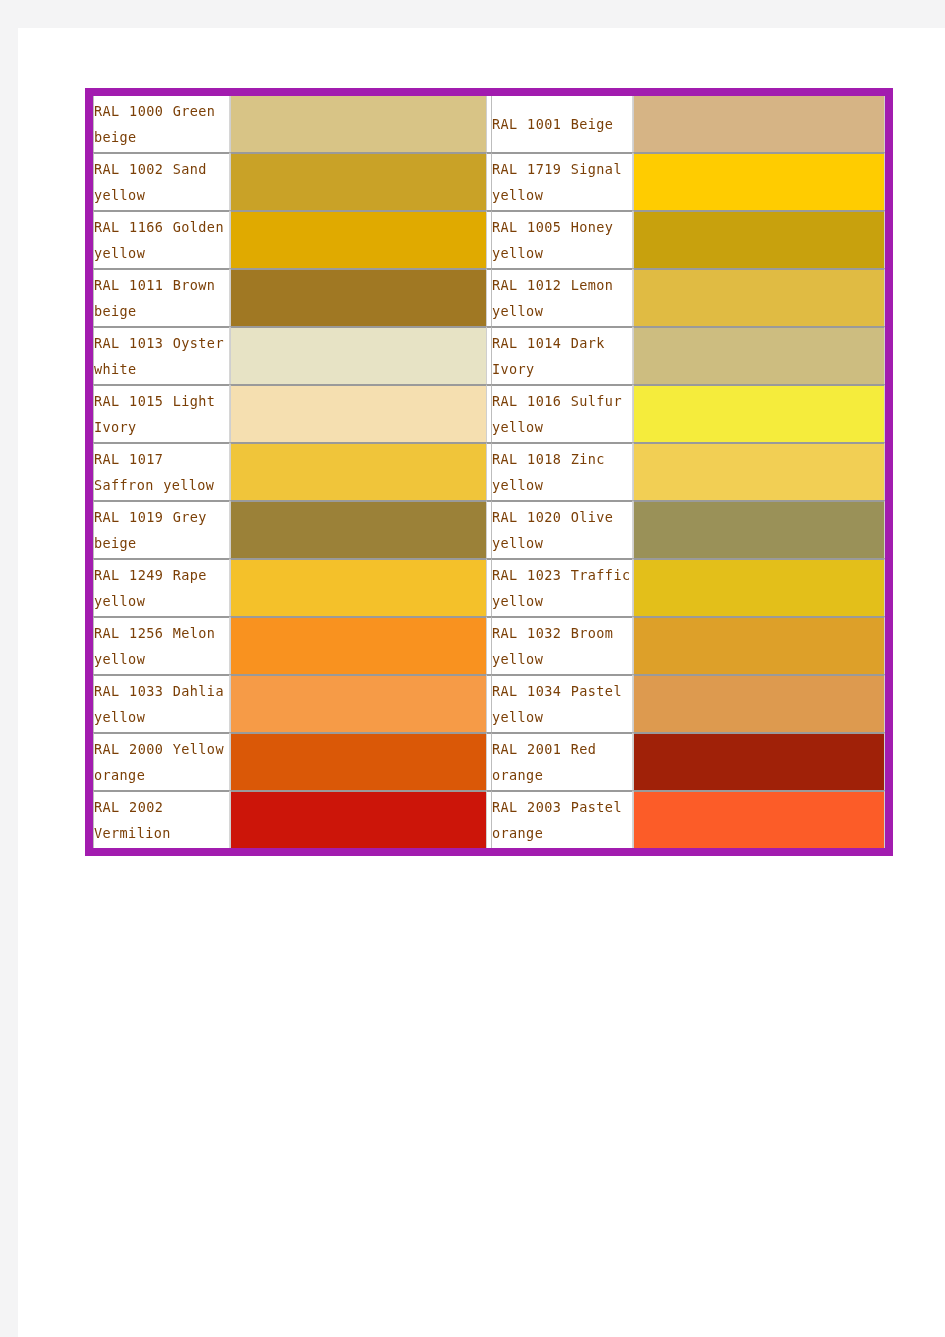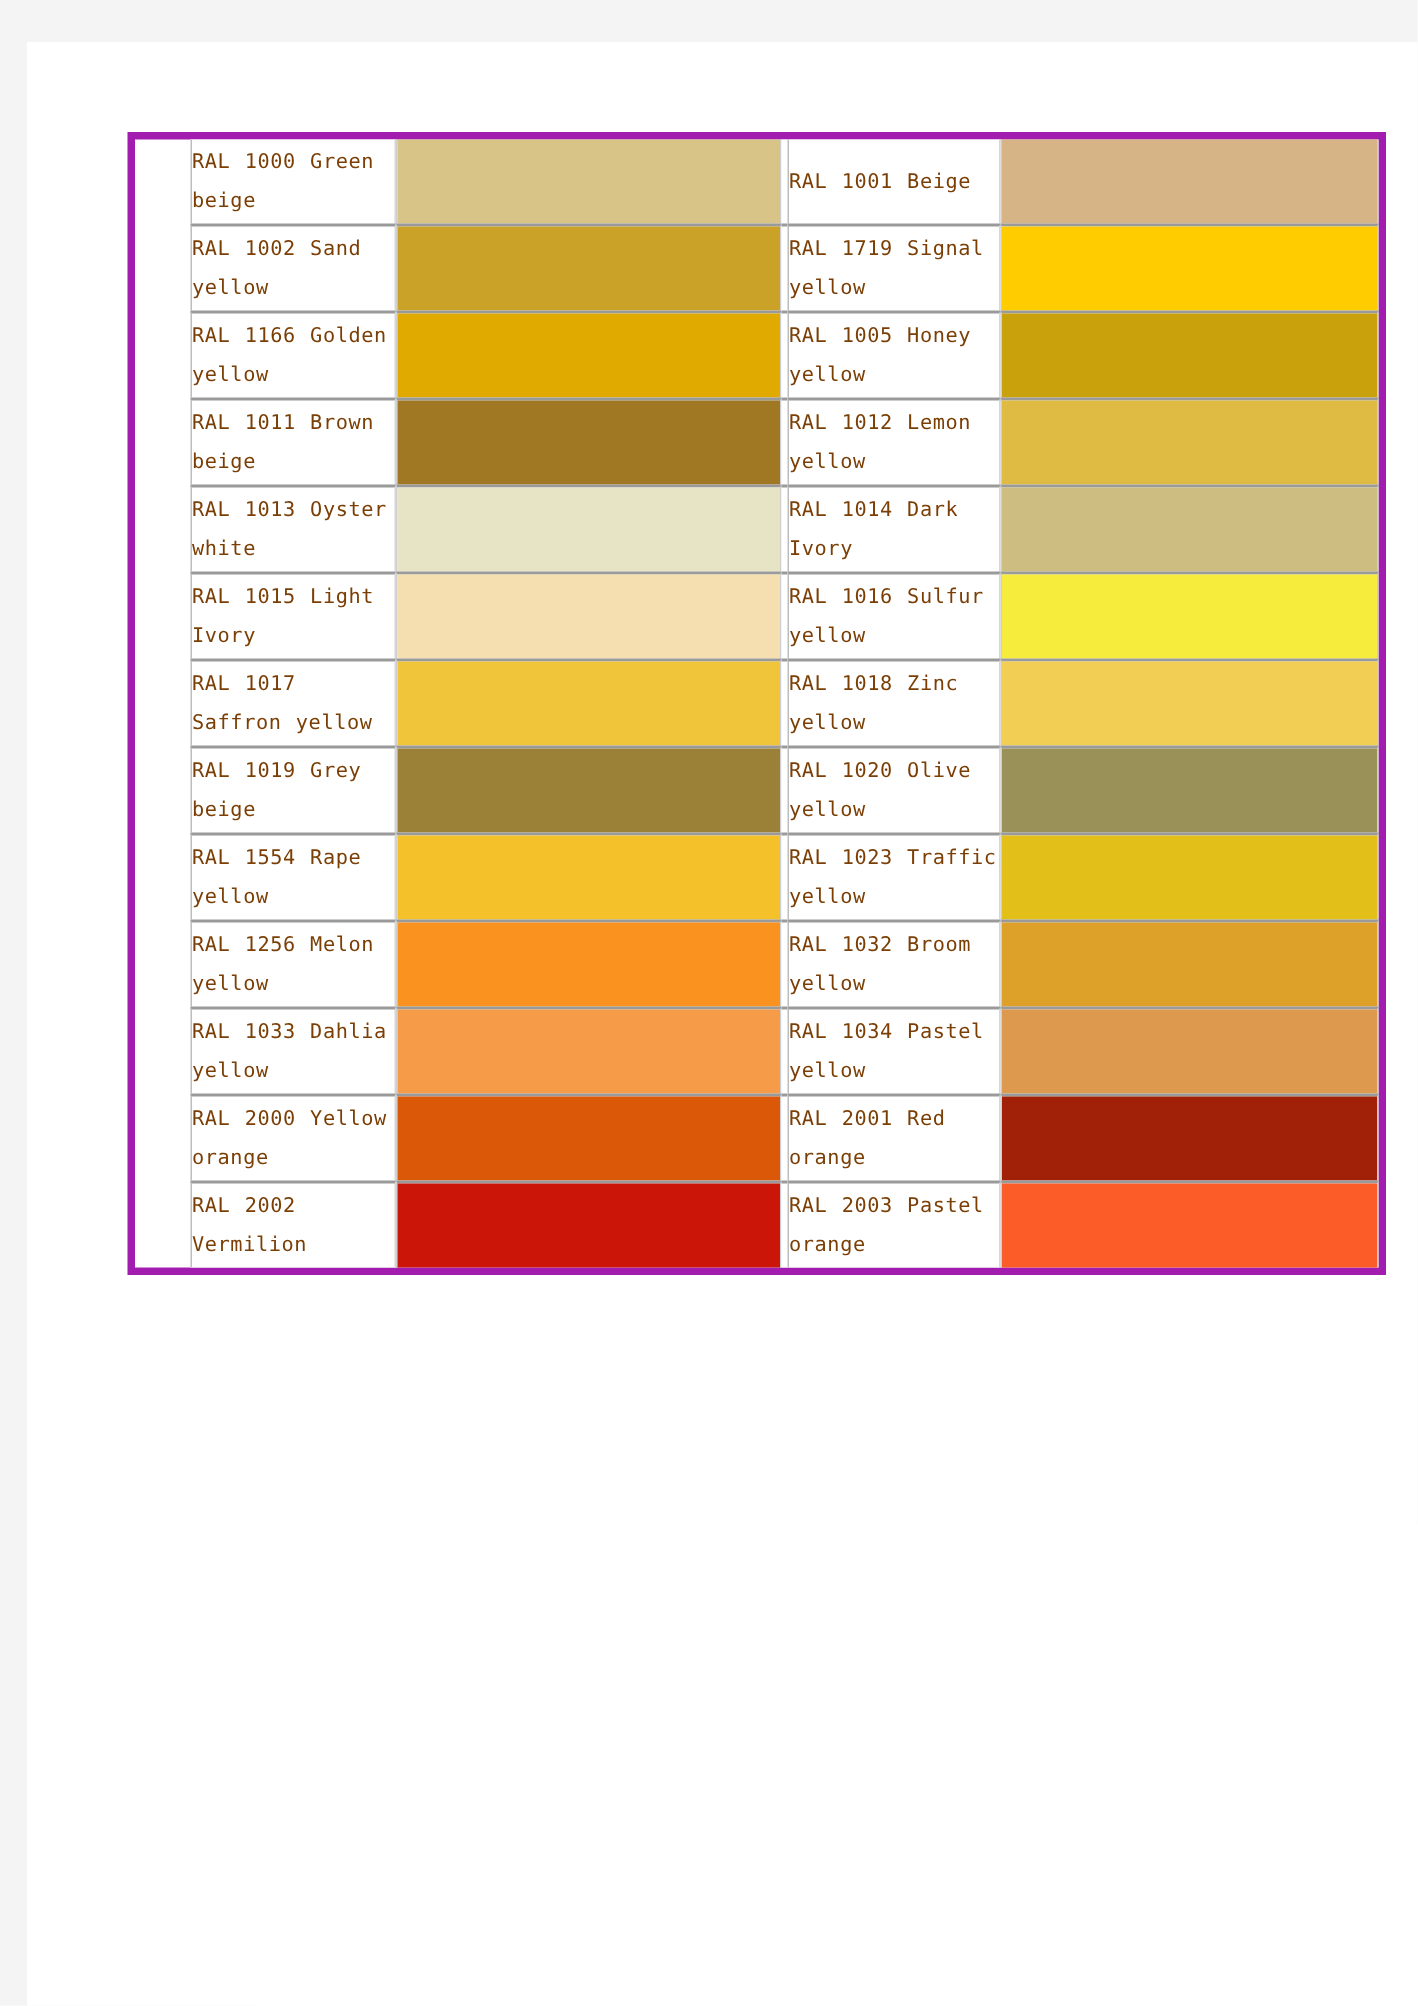--- a/index.html
+++ b/index.html
@@ -29,23 +29,22 @@
     left: 67px;   
     top: 60px;    
     width: 780px;
   }
 
   table.ral-table {
     border-collapse: separate;
     border-spacing: 0;
     width: 780px;
     table-layout: fixed;
-    border: 5px solid #a21caf;
-    background: #ffffff;
-    padding-left: 37px;
+    border: 8px solid #a21caf;
+    background: #ffffff;
   }
 
   table.ral-table td {
     padding: 0;
     vertical-align: middle;
   }
 
   
   tr.ral-row > td {
     border-top: 2px solid #9a9a9a;
@@ -186,21 +185,21 @@
             <td class="swatch-cell">
               <span class="swatch" style="background: rgb(155, 129, 56);"></span>
             </td>
             <td class="gap-cell"></td>
             <td class="name-cell right">RAL 1020 Olive yellow</td>
             <td class="swatch-cell right">
               <span class="swatch" style="background: rgb(154, 145, 88);"></span>
             </td>
           </tr>
           <tr class="ral-row">
-            <td class="name-cell">RAL 1554 Rape yellow</td>
+            <td class="name-cell">RAL 1249 Rape yellow</td>
             <td class="swatch-cell">
               <span class="swatch" style="background: rgb(244, 193, 42);"></span>
             </td>
             <td class="gap-cell"></td>
             <td class="name-cell right">RAL 1023 Traffic yellow</td>
             <td class="swatch-cell right">
               <span class="swatch" style="background: rgb(227, 191, 26);"></span>
             </td>
           </tr>
           <tr class="ral-row">

